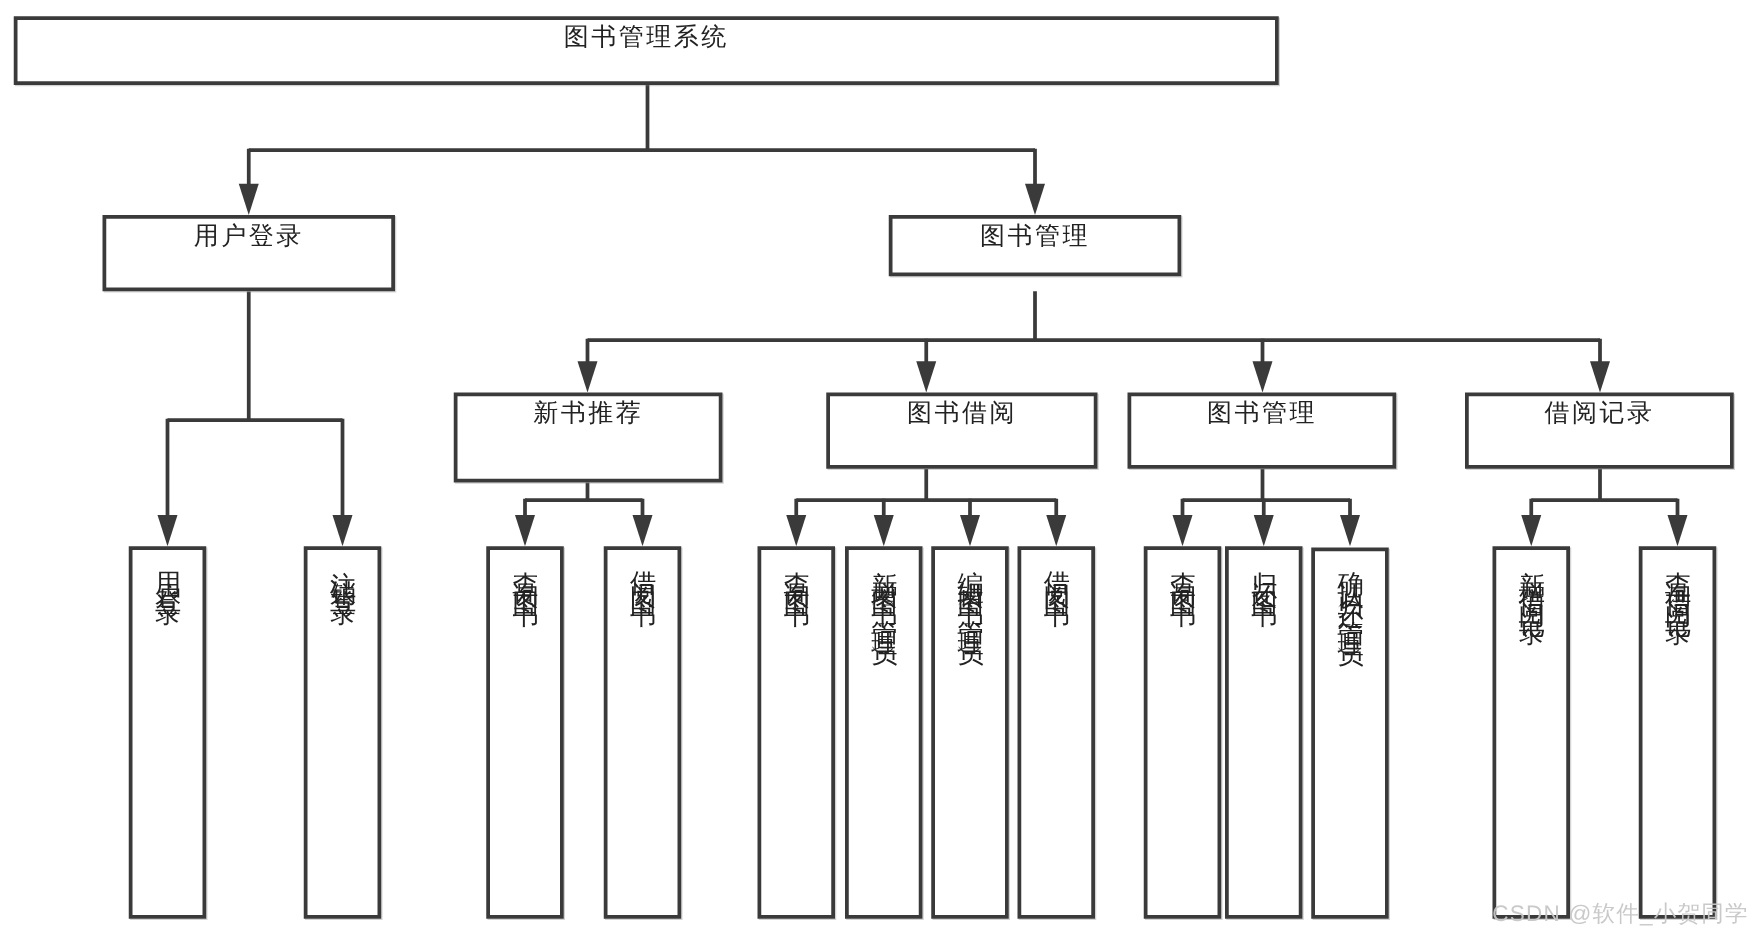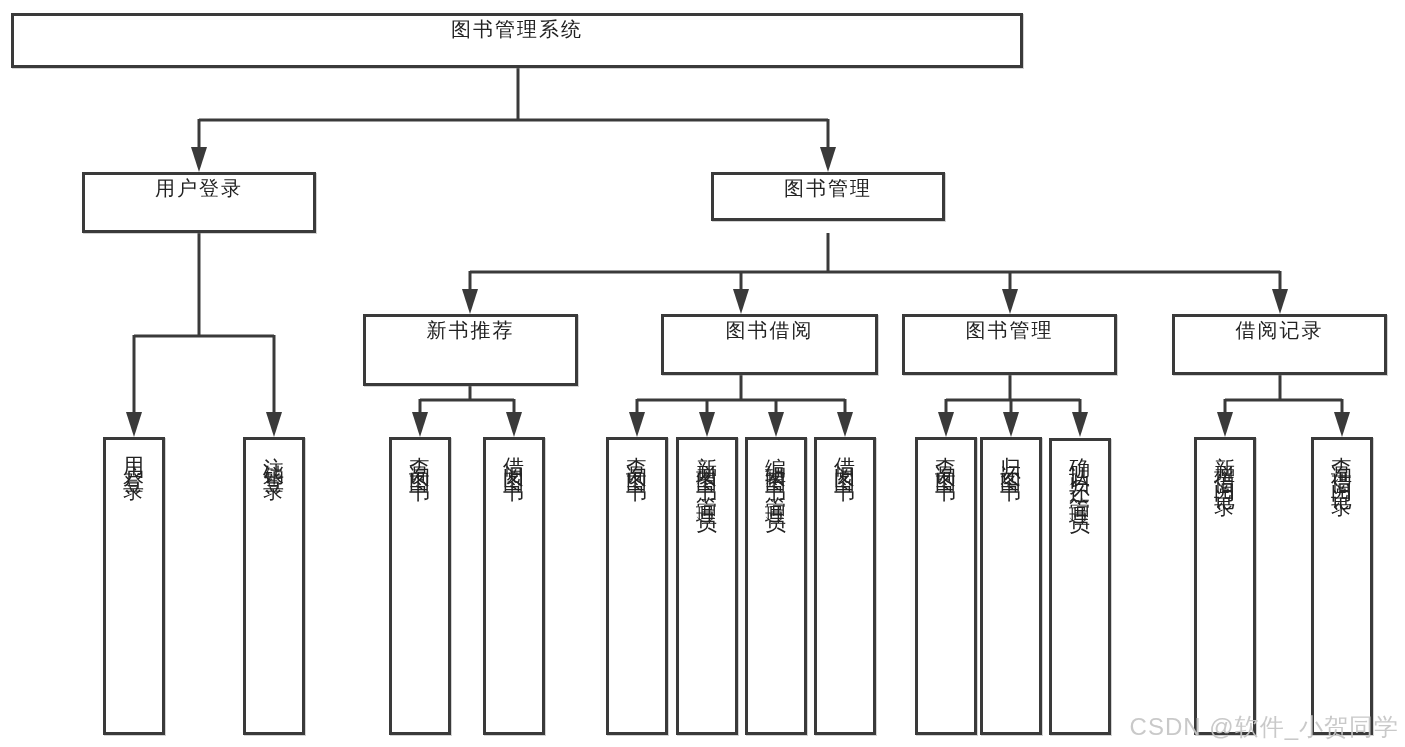--- a/index.html
+++ b/index.html
@@ -32,21 +32,21 @@
     writing-mode: vertical-rl;
     font-size: 21px;
     letter-spacing: 8px;
     color: #222222;
     line-height: 1;
   }
   .watermark {
     position: absolute;
     right: 6px;
     bottom: 4px;
-    font-size: 24px;
+    font-size: 18px;
     color: #c7c7c7;
     letter-spacing: 1px;
     z-index: 10;
     opacity: 0.95;
     white-space: nowrap;
   }
 </style>
 </head>
 <body>
 

